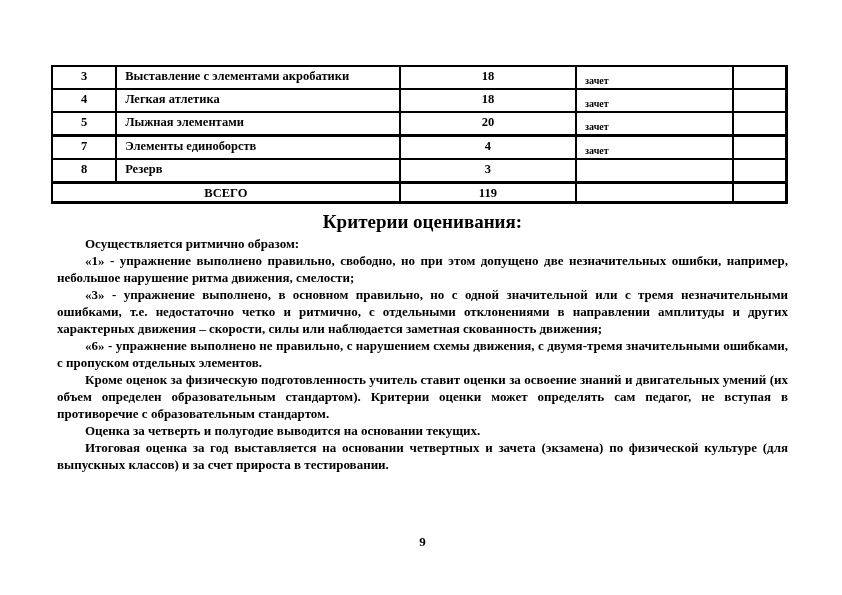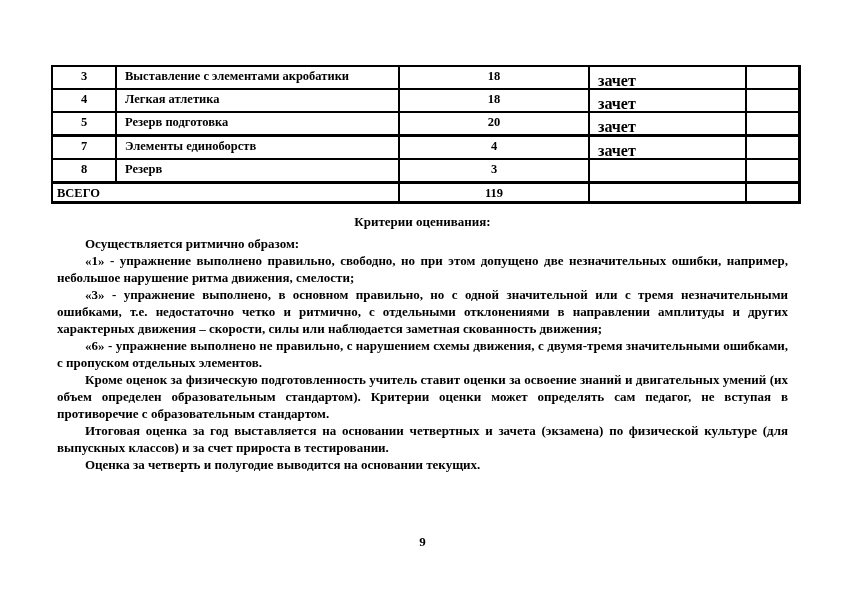--- a/index.html
+++ b/index.html
@@ -34,38 +34,38 @@
     overflow: hidden;
     white-space: nowrap;
   }
   table.hours-table tr.thick-below td { border-bottom-width: 3px; }
   table.hours-table tr:first-child td { border-top-width: 2px; }
   table.hours-table td:first-child { border-left-width: 2px; }
   table.hours-table td:last-child  { border-right-width: 3px; }
   table.hours-table tr:last-child td { border-bottom-width: 3px; height: 19px; }
   .col-num   { width: 64px;  text-align: center; }
   .col-name  { width: 283px; text-align: left; padding-left: 8px !important; }
-  .col-hours { width: 190px; text-align: center; }
+  .col-hours { width: 176px; text-align: center; }
   .col-grade { width: 157px; text-align: left; padding-left: 8px !important;
-               padding-top: 6px !important; font-size: 16px; }
+               padding-top: 6px !important; font-size: 10px; }
   .col-blank { width: 53px; }
-  .total-row td { }
+  .total-row td { text-align: center; }
 
   
   .content {
     position: absolute;
     left: 57px;
     top: 213px;
     width: 731px;
     font-size: 13px;
     line-height: 17px;
   }
   .content .doc-title {
     text-align: center;
-    font-size: 13px;
+    font-size: 19px;
     margin-bottom: 5px;
   }
   .content p {
     text-indent: 28px;
     text-align: justify;
   }
   .content p.bold-italic { font-style: italic; }
 
   .page-number {
     position: absolute;
@@ -92,21 +92,21 @@
     </tr>
     <tr>
       <td class="col-num">4</td>
       <td class="col-name">Легкая атлетика</td>
       <td class="col-hours">18</td>
       <td class="col-grade">зачет</td>
       <td class="col-blank"></td>
     </tr>
     <tr class="thick-below">
       <td class="col-num">5</td>
-      <td class="col-name">Резерв подготовка</td>
+      <td class="col-name">Лыжная элементами</td>
       <td class="col-hours">20</td>
       <td class="col-grade">зачет</td>
       <td class="col-blank"></td>
     </tr>
     <tr>
       <td class="col-num">7</td>
       <td class="col-name">Элементы единоборств</td>
       <td class="col-hours">4</td>
       <td class="col-grade">зачет</td>
       <td class="col-blank"></td>
@@ -127,19 +127,19 @@
   </tbody>
     </table>
 
   <div class="content">
     <div class="doc-title">Критерии оценивания:</div>
     <p>Осуществляется ритмично образом:</p>
     <p>«1» -  упражнение выполнено правильно, свободно, но при этом допущено две незначительных ошибки, например, небольшое нарушение ритма движения, смелости;</p>
     <p>«3» - упражнение выполнено, в основном правильно, но с одной значительной или с тремя незначительными ошибками, т.е. недостаточно четко и ритмично, с отдельными отклонениями в направлении амплитуды и других характерных движения – скорости, силы или наблюдается заметная скованность движения;</p>
     <p>«6» - упражнение выполнено не правильно, с нарушением схемы движения, с двумя-тремя значительными ошибками, с пропуском отдельных элементов.</p>
     <p>Кроме оценок за физическую подготовленность учитель ставит оценки за освоение знаний и двигательных умений (их объем определен образовательным стандартом). Критерии оценки может определять сам педагог, не вступая в противоречие с образовательным стандартом.</p>
+    <p>Оценка за четверть и полугодие выводится на основании текущих.</p>
     <p>Итоговая оценка за год выставляется на основании четвертных и зачета (экзамена) по физической культуре (для выпускных классов) и за счет прироста в тестировании.</p>
-    <p>Оценка за четверть и полугодие выводится на основании текущих.</p>
   </div>
 
   <div class="page-number">9</div>
 
 </div>
 
 </body></html>

